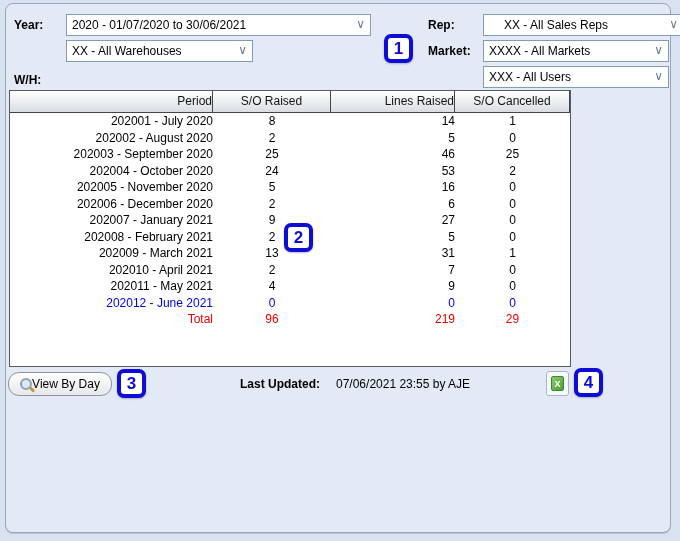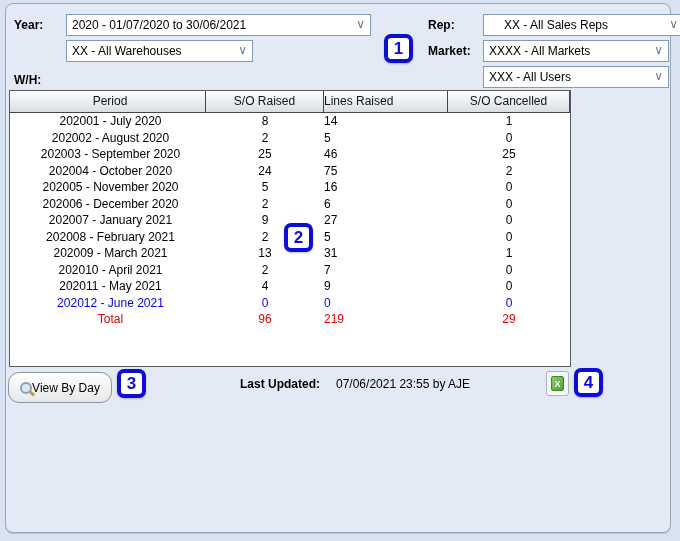--- a/index.html
+++ b/index.html
@@ -45,43 +45,43 @@
     position:absolute;left:9px;top:90px;width:560px;height:275px;
     background:#fff;border:1px solid #565b61;
   }
   .ghead{
     display:flex;height:21px;line-height:21px;
     background:linear-gradient(#ffffff,#d9dde3);
     border-bottom:1px solid #42464b;
     font-size:12px;color:#141414;
   }
   .hcell{border-right:1px solid #42464b;box-sizing:border-box;}
-  .c0{width:196px;text-align:center;padding-left:5px;box-sizing:border-box;}
+  .c0{width:196px;text-align:right;padding-left:5px;box-sizing:border-box;margin-left:7px;}
   .c1{width:118px;text-align:center;}
-  .c2{width:124px;text-align:left;}
+  .c2{width:124px;text-align:right;}
   .c3{flex:1;text-align:center;}
   .tbody{font-size:12px;color:#000;}
   .trow{display:flex;height:16.5px;line-height:16.5px;}
   .trow.current{color:#0000e6;}
   .trow.total{color:#e60000;}
   
   .mark{
     position:absolute;width:21px;height:21px;background:#fff;
     border:4px solid #0d0dd6;border-radius:7px;
     color:#0d0dd6;font-weight:bold;font-size:17px;
     display:flex;align-items:center;justify-content:center;
     box-shadow:0 1px 2px rgba(0,0,0,.25);
   }
   .m1{left:384px;top:34px;}
   .m2{left:284px;top:223px;}
   .m3{left:117px;top:369px;}
   .m4{left:574px;top:368px;}
   
   .btn-day{
-    position:absolute;left:8px;top:372px;width:104px;height:31px;
+    position:absolute;left:8px;top:372px;width:104px;height:24px;
     border:1px solid #8e959e;border-radius:11px;
     background:linear-gradient(#fefefe,#e7e8ea);
     display:flex;align-items:center;justify-content:center;
     font-size:12px;color:#000;cursor:pointer;box-sizing:border-box;
   }
   .mag{width:8px;height:8px;border:2px solid #8fa0b4;border-radius:50%;
     background:#d9e8f6;position:relative;flex:0 0 auto;}
   .mag::after{content:"";position:absolute;width:6px;height:3px;background:#c59a4a;
     right:-5px;bottom:-3px;transform:rotate(45deg);border-radius:1px;}
   .lastupd{
@@ -157,21 +157,21 @@
       </div>
       <div class="trow ">
         <div class="cell c0">202003 - September 2020</div>
         <div class="cell c1">25</div>
         <div class="cell c2">46</div>
         <div class="cell c3">25</div>
       </div>
       <div class="trow ">
         <div class="cell c0">202004 - October 2020</div>
         <div class="cell c1">24</div>
-        <div class="cell c2">75</div>
+        <div class="cell c2">53</div>
         <div class="cell c3">2</div>
       </div>
       <div class="trow ">
         <div class="cell c0">202005 - November 2020</div>
         <div class="cell c1">5</div>
         <div class="cell c2">16</div>
         <div class="cell c3">0</div>
       </div>
       <div class="trow ">
         <div class="cell c0">202006 - December 2020</div>

